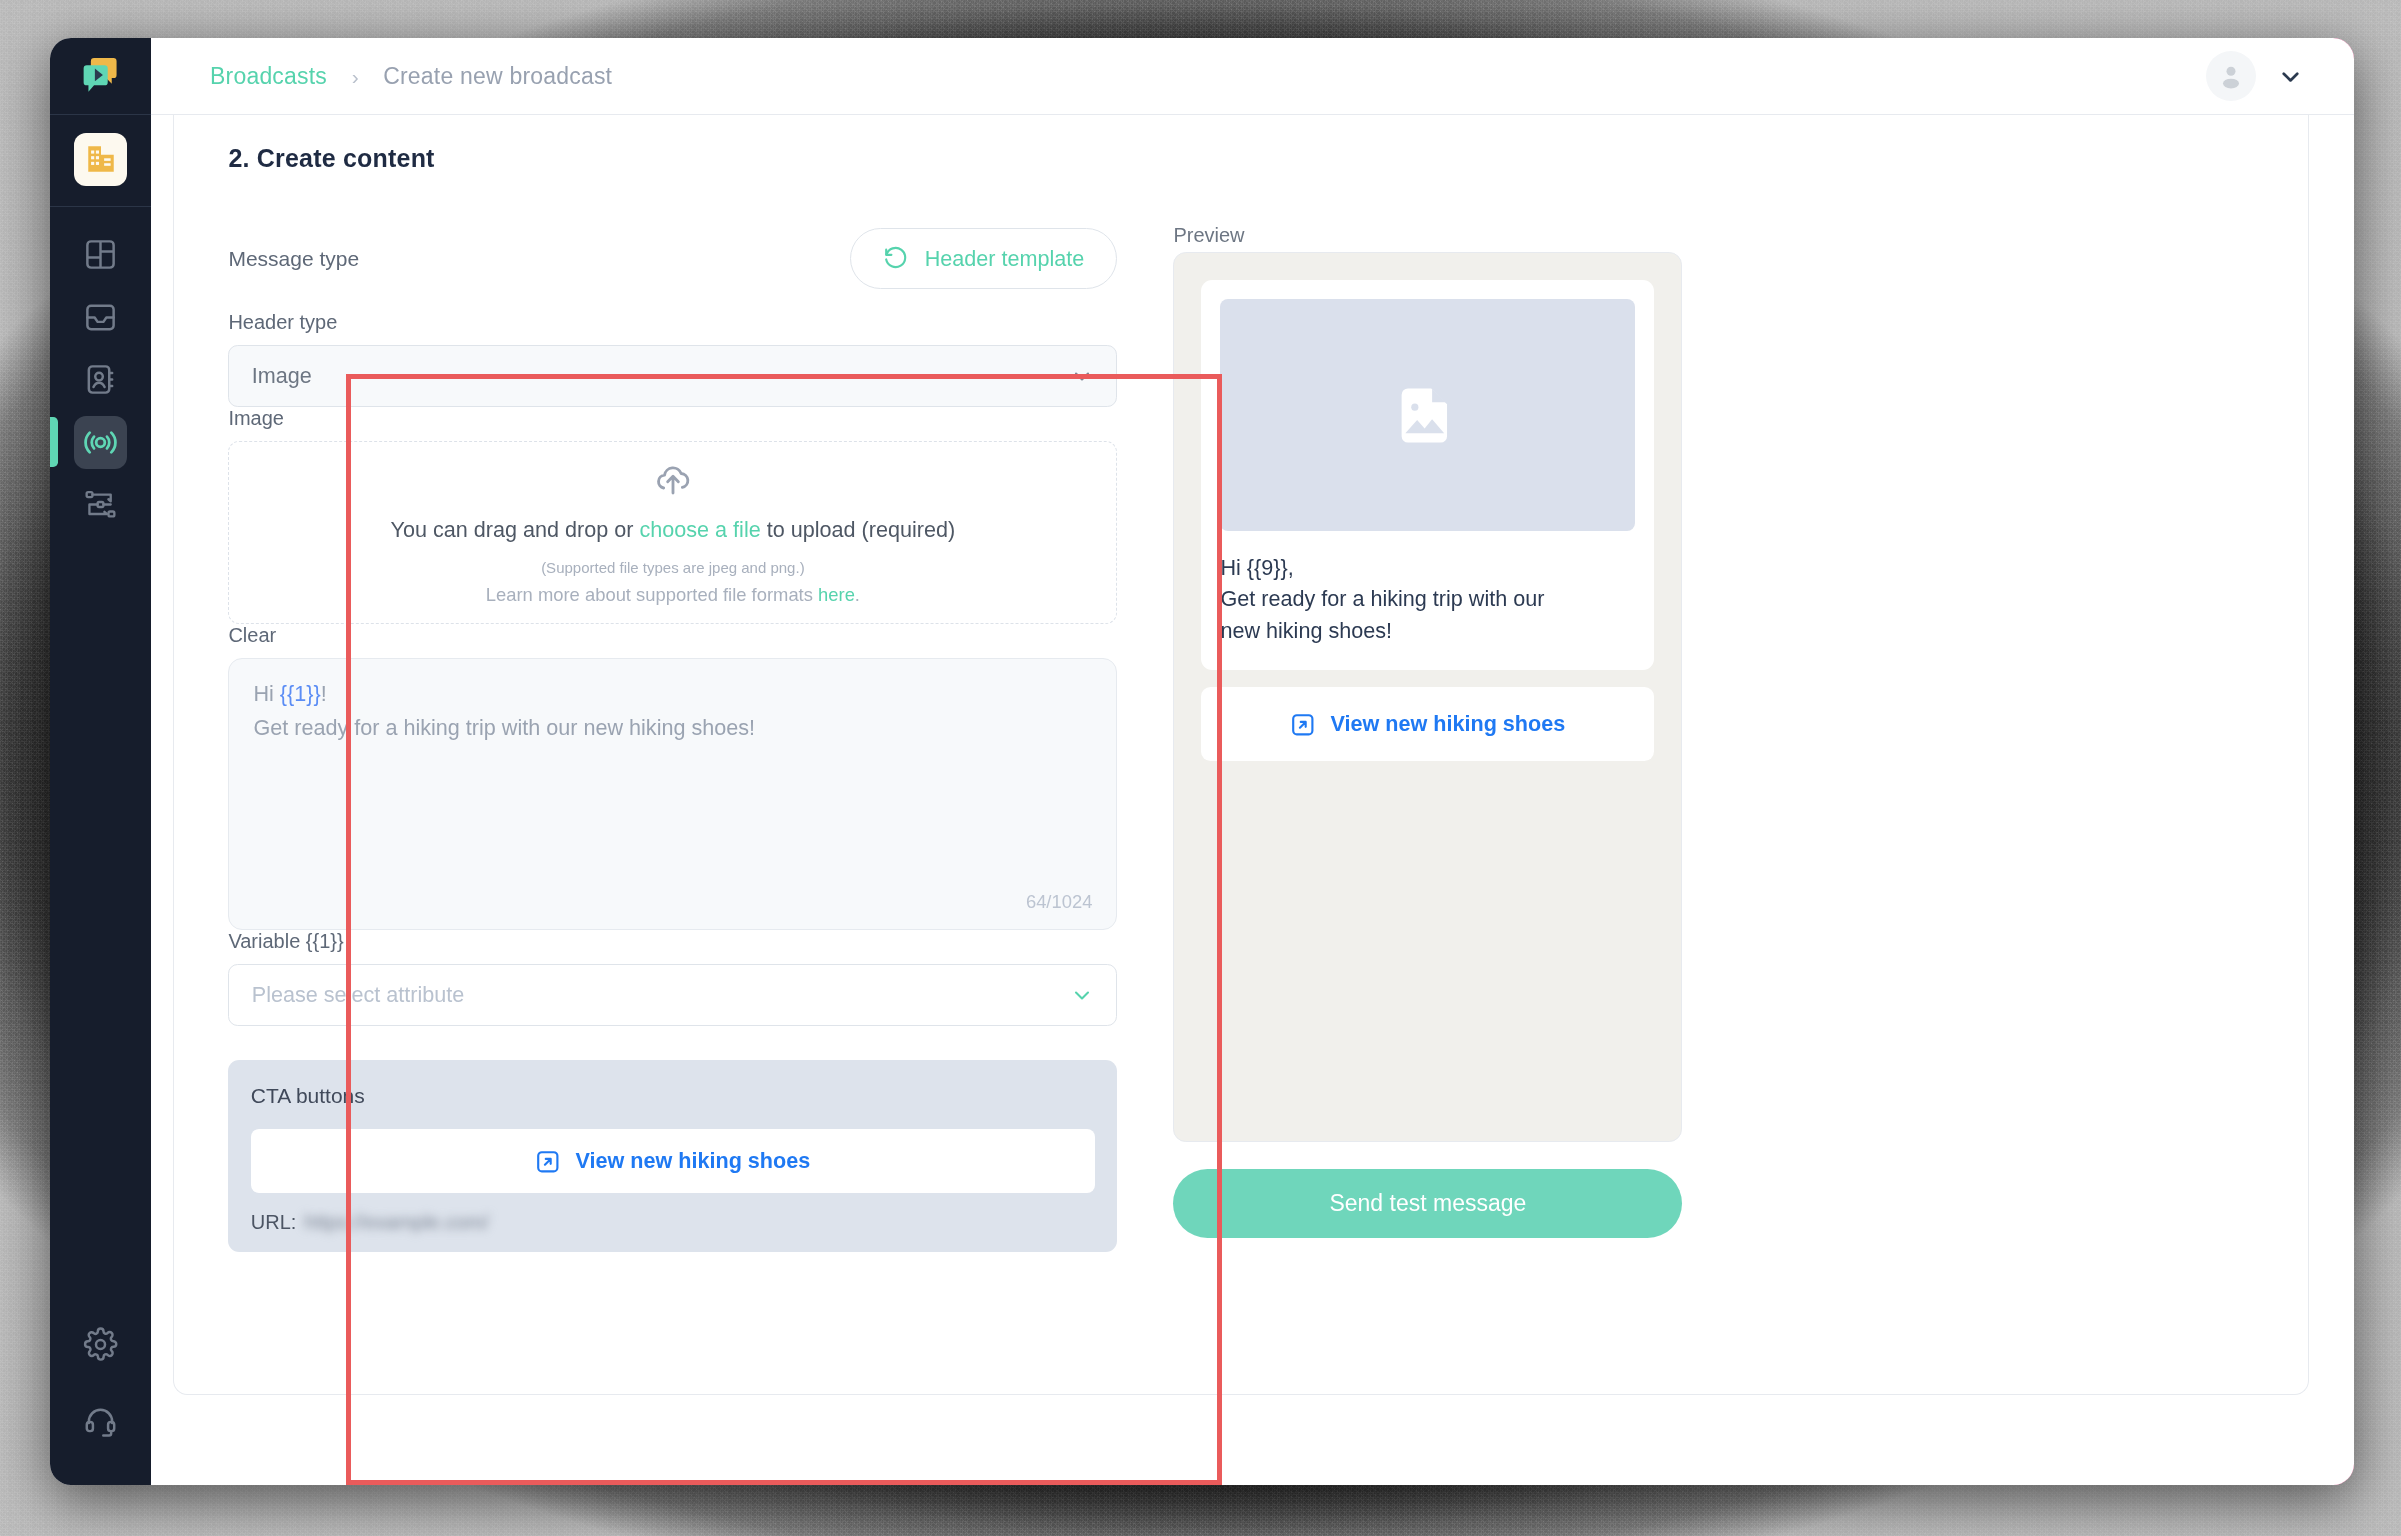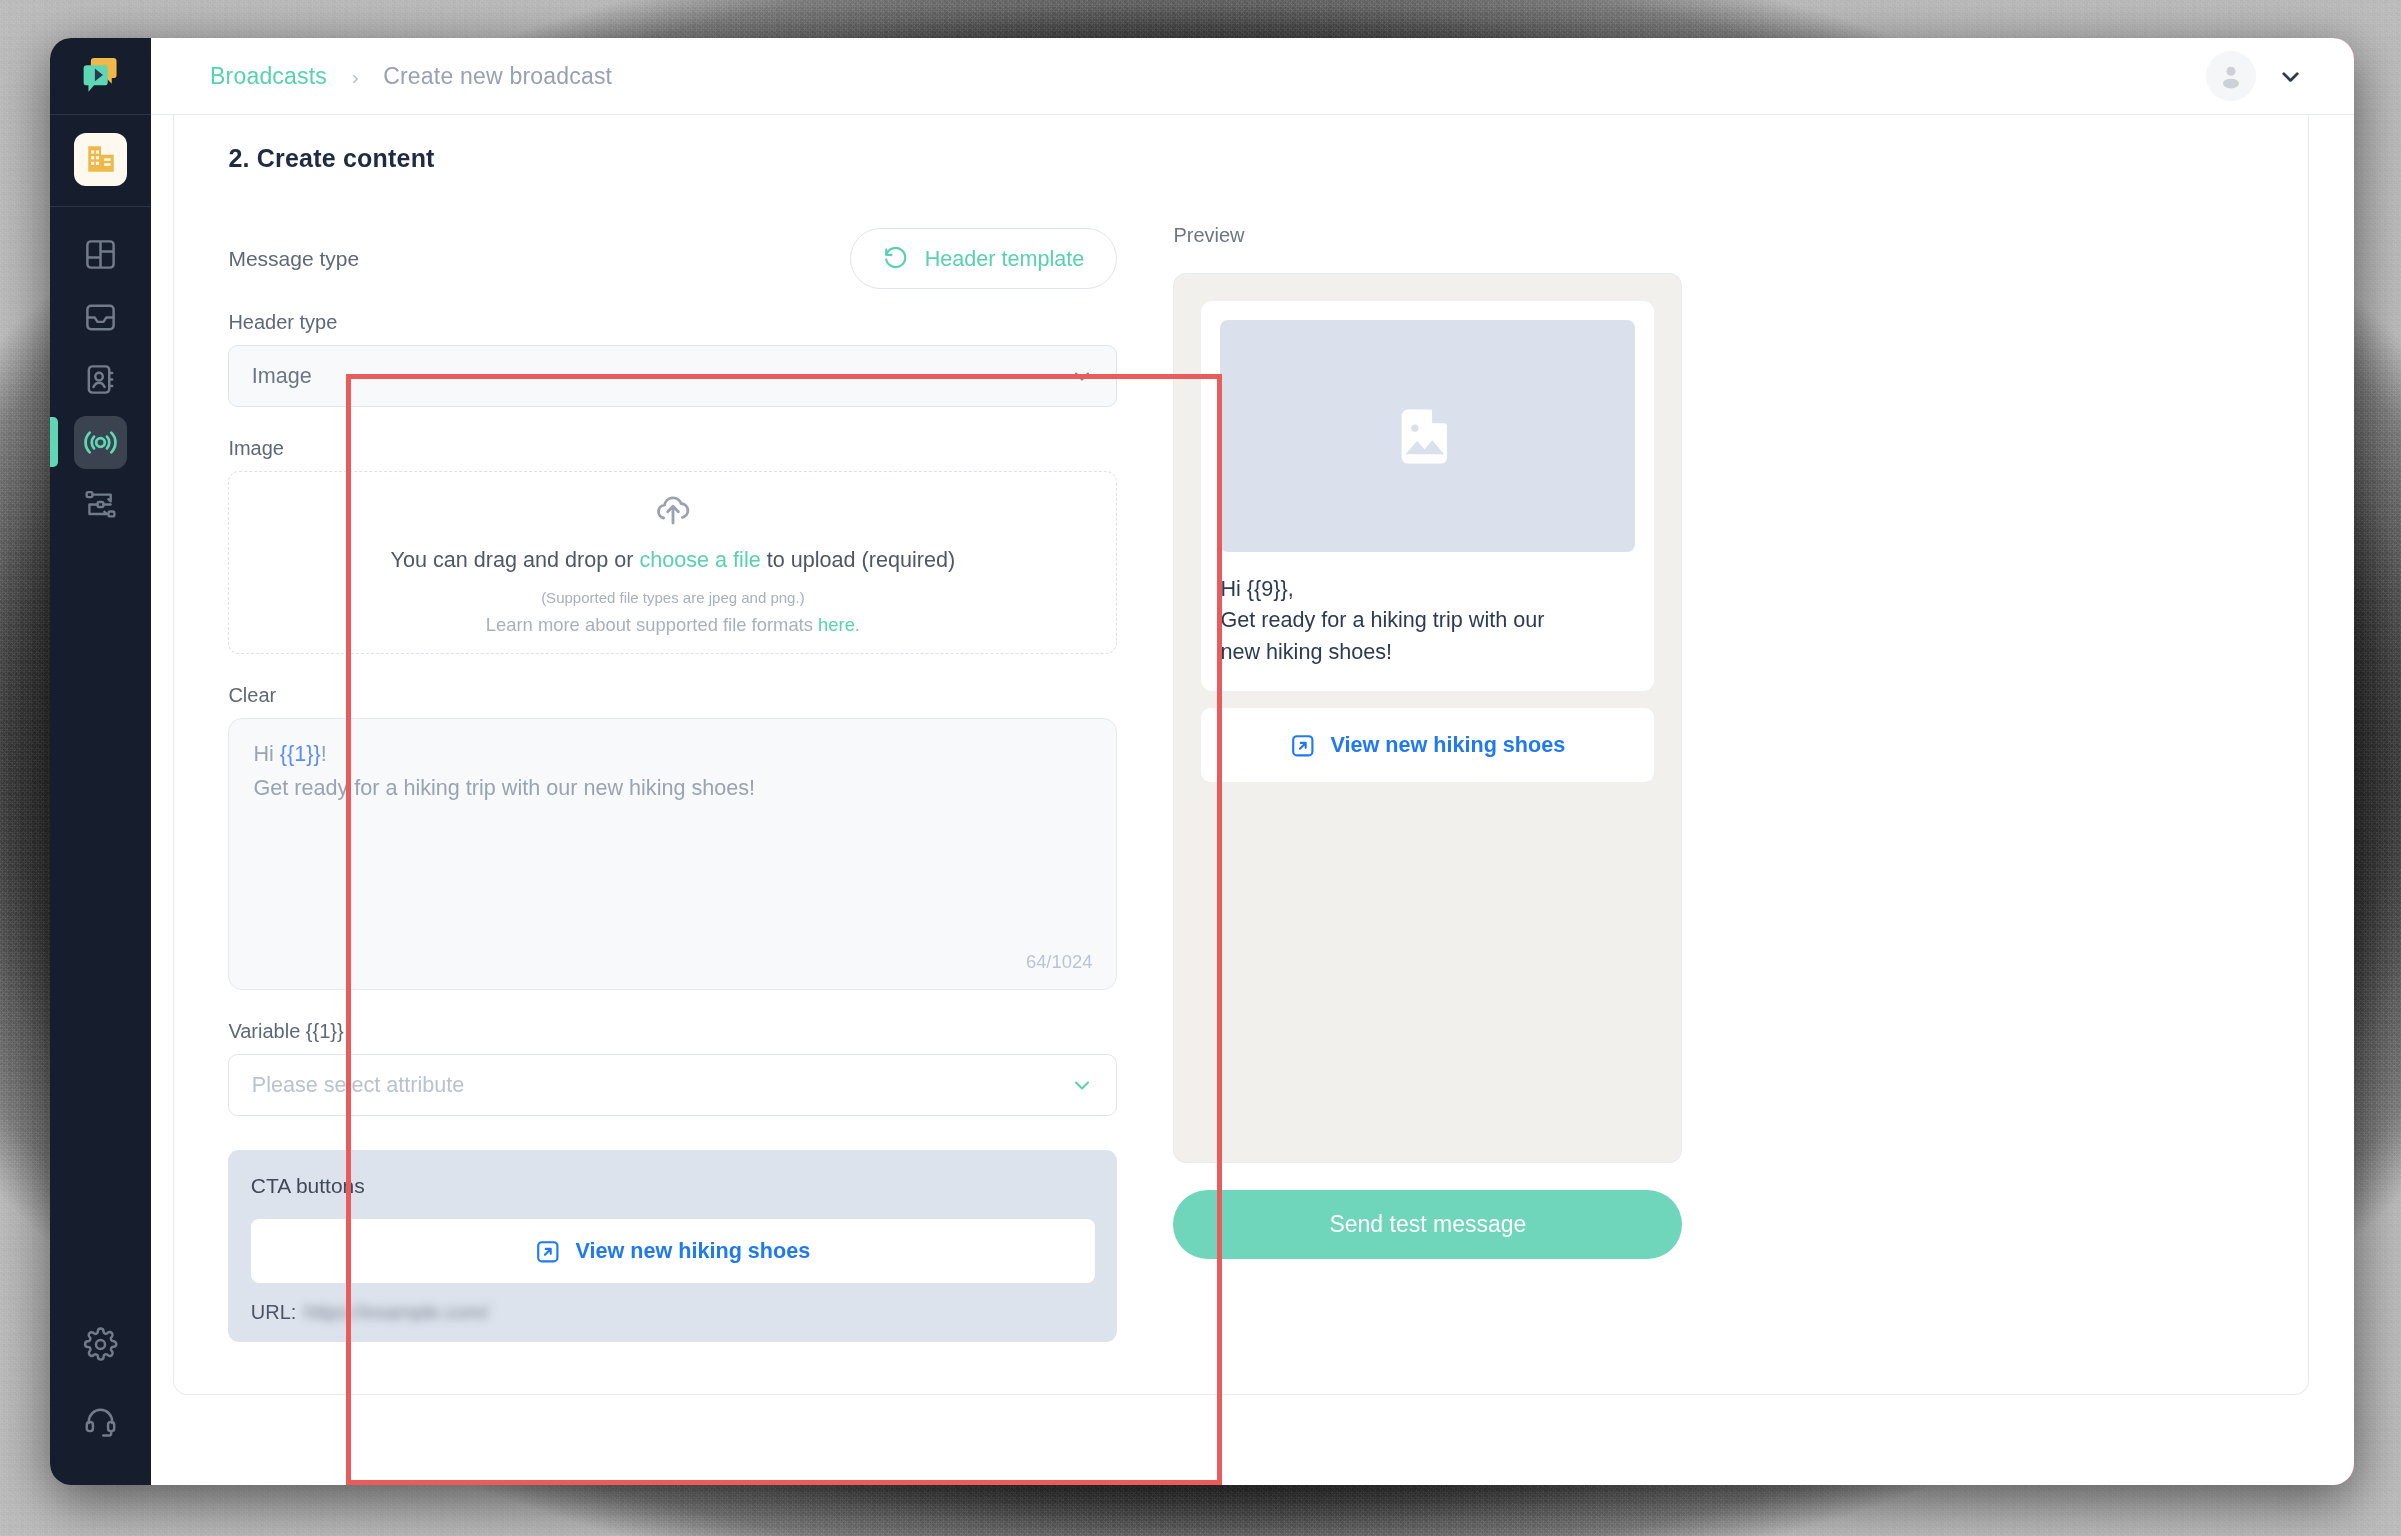--- a/index.html
+++ b/index.html
@@ -151,31 +151,31 @@
 
   .cta-panel { background: #dde3ec; border-radius: 11.2px; padding: 24px 22.4px 0 22.4px; margin-top: 34px; }
   .cta-title { font-size: 21px; color: #40495a; font-weight: 500; }
   .cta-button {
     background: #fff; border-radius: 8px; height: 64px; margin-top: 21px;
     display: flex; align-items: center; justify-content: center; gap: 14.4px;
   }
   .cta-button-label { color: #1f79f3; font-size: 21.6px; font-weight: 600; }
   .cta-url-row { height: 59px; display: flex; align-items: center; font-size: 20px; color: #4c5564; }
   .cta-url-val { color: #7b8493; margin-left: 8px; filter: blur(4.8px); }
-  .mb38 { margin-bottom: 30px; }
+  .mb38 { }
 
   
   #annot {
     position: absolute;
     border: 5.6px solid #ea5b5b;
     pointer-events: none;
   }
 
   
-  .prev-label { font-size: 20px; color: #6d7683; margin-bottom: 26px; }
+  .prev-label { font-size: 20px; color: #6d7683; margin-bottom: 5px; }
   .prev-frame { background: #f1f0ec; border: 0.8px solid #e7eaef; border-radius: 12.8px; width: 509px; height: 890px; padding: 27px; }
   .bubble { background: #fff; border-radius: 11.2px; padding: 19px 19px 24px 19px; }
   .bubble-img {
     background: #dae0ec; border-radius: 8px; height: 232px;
     display: flex; align-items: center; justify-content: center;
   }
   .bubble-text { margin-top: 21px; font-size: 21.6px; color: #2c3a52; line-height: 1.45; }
   .bubble-cta {
     background: #fff; border-radius: 9.6px; margin-top: 17.6px; height: 74px;
     display: flex; align-items: center; justify-content: center; gap: 14.4px;

